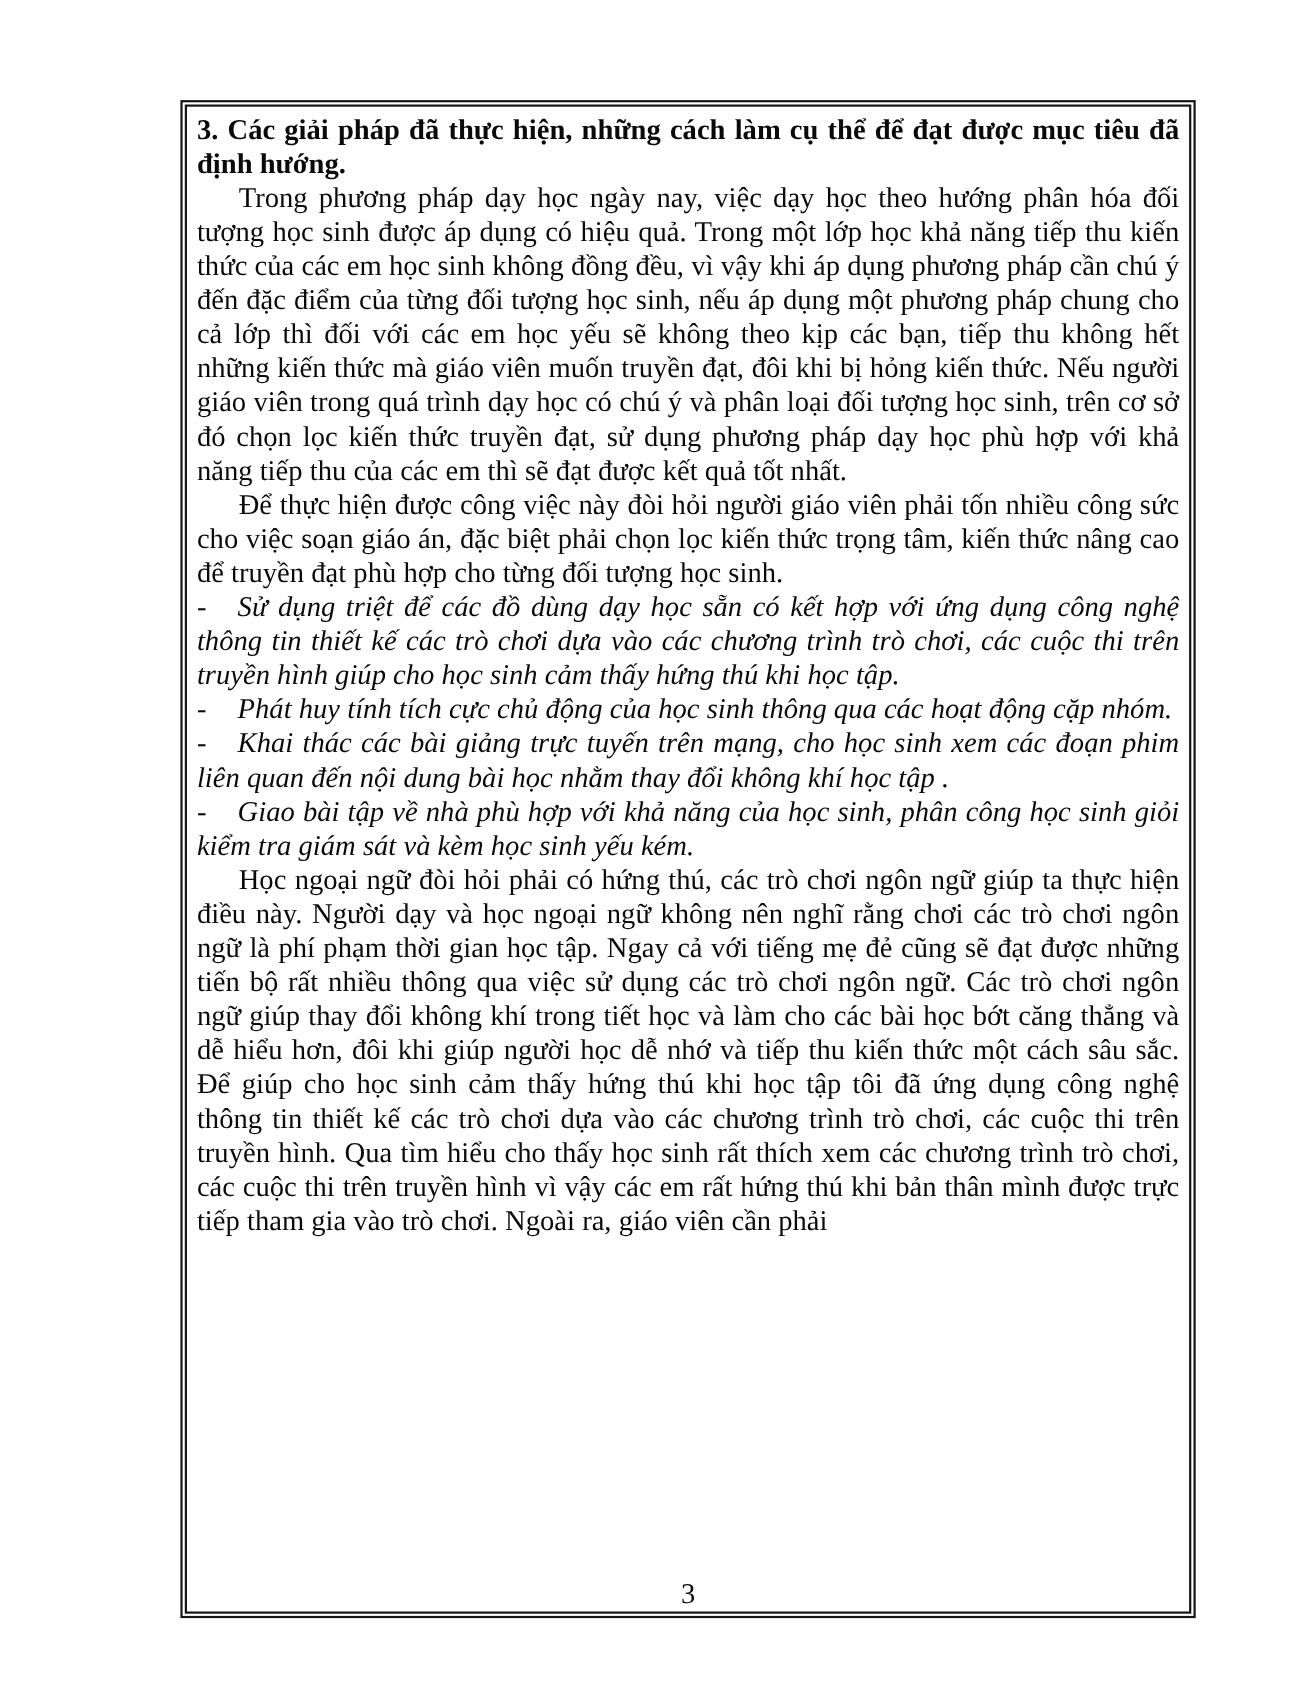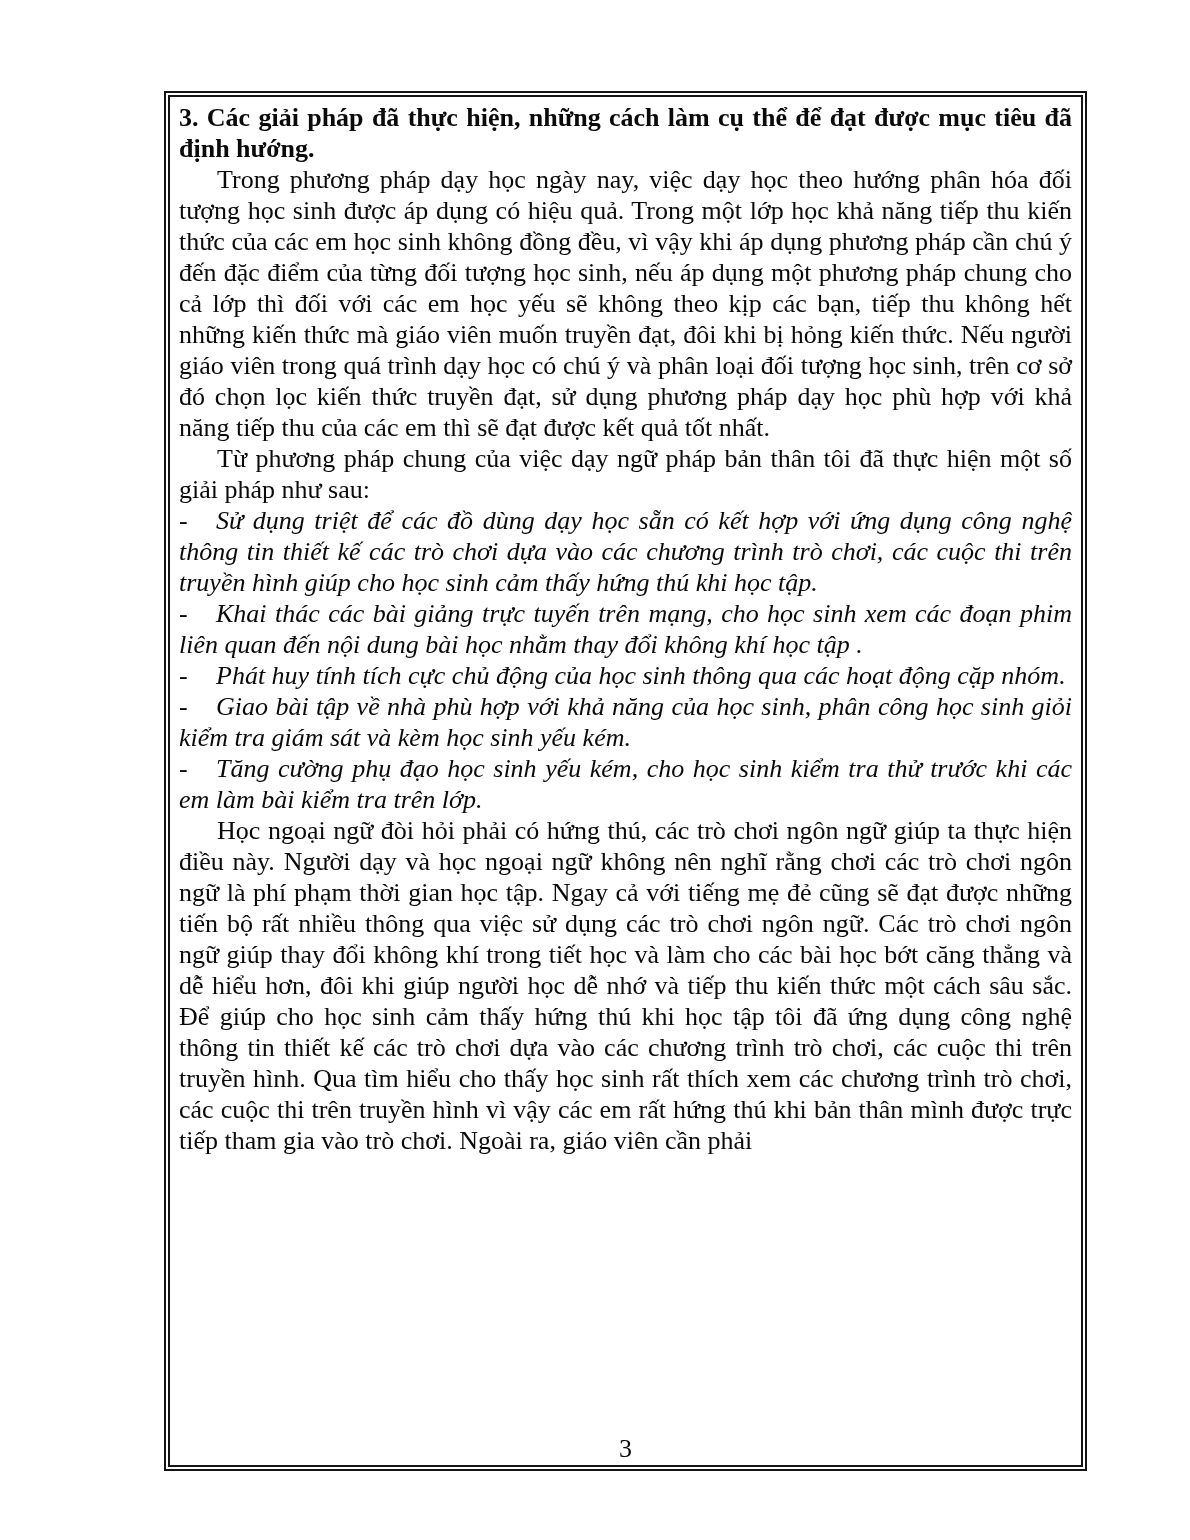--- a/index.html
+++ b/index.html
@@ -83,32 +83,31 @@
 <div class="page">
   <div class="doc-frame">
     <div class="doc-frame-inner">
 
       <div class="doc-content">
 
         <p class="heading">3. Các giải pháp đã thực hiện, những cách làm cụ thể để đạt được mục tiêu đã định hướng.</p>
 
         <p class="para">Trong phương pháp dạy học ngày nay, việc dạy học theo hướng phân hóa đối tượng học sinh được áp dụng có hiệu quả. Trong một lớp học khả năng tiếp thu kiến thức của các em học sinh không đồng đều, vì vậy khi áp dụng phương pháp cần chú ý đến đặc điểm của từng đối tượng học sinh, nếu áp dụng một phương pháp chung cho cả lớp thì đối với các em học yếu sẽ không theo kịp các bạn, tiếp thu không hết những kiến thức mà giáo viên muốn truyền đạt, đôi khi bị hỏng kiến thức. Nếu người giáo viên trong quá trình dạy học có chú ý và phân loại đối tượng học sinh, trên cơ sở đó chọn lọc kiến thức truyền đạt, sử dụng phương pháp dạy học phù hợp với khả năng tiếp thu của các em thì sẽ đạt được kết quả tốt nhất.</p>
 
+        <p class="para">Để thực hiện được công việc này đòi hỏi người giáo viên phải tốn nhiều công sức cho việc soạn giáo án, đặc biệt phải chọn lọc kiến thức trọng tâm, kiến thức nâng cao để truyền đạt phù hợp cho từng đối tượng học sinh.</p>
 
-        <p class="para">Từ phương pháp chung của việc dạy ngữ pháp bản thân tôi đã thực hiện một số giải pháp như sau:</p>
 
         <p class="bullet"><span class="dash">-</span><span>Sử dụng triệt để các đồ dùng dạy học sẵn có kết hợp với ứng dụng công nghệ thông tin thiết kế các trò chơi dựa vào các chương trình trò chơi, các cuộc thi trên truyền hình giúp cho học sinh cảm thấy hứng thú khi học tập.</span></p>
 
+        <p class="bullet"><span class="dash">-</span><span>Phát huy tính tích cực chủ động của học sinh thông qua các hoạt động cặp nhóm.</span></p>
+
         <p class="bullet"><span class="dash">-</span><span>Khai thác các bài giảng trực tuyến trên mạng, cho học sinh xem các đoạn phim liên quan đến nội dung bài học nhằm thay đổi không khí học tập .</span></p>
-
-        <p class="bullet"><span class="dash">-</span><span>Phát huy tính tích cực chủ động của học sinh thông qua các hoạt động cặp nhóm.</span></p>
 
         <p class="bullet"><span class="dash">-</span><span>Giao bài tập về nhà phù hợp với khả năng của học sinh, phân công học sinh giỏi kiểm tra giám sát và kèm học sinh yếu kém.</span></p>
 
-        <p class="bullet"><span class="dash">-</span><span>Tăng cường phụ đạo học sinh yếu kém, cho học sinh kiểm tra thử trước khi các em làm bài kiểm tra trên lớp.</span></p>
 
 
 
         <p class="para">Học ngoại ngữ đòi hỏi phải có hứng thú, các trò chơi ngôn ngữ giúp ta thực hiện điều này. Người dạy và học ngoại ngữ không nên nghĩ rằng chơi các trò chơi ngôn ngữ là phí phạm thời gian học tập. Ngay cả với tiếng mẹ đẻ cũng sẽ đạt được những tiến bộ rất nhiều thông qua việc sử dụng các trò chơi ngôn ngữ. Các trò chơi ngôn ngữ giúp thay đổi không khí trong tiết học và làm cho các bài học bớt căng thẳng và dễ hiểu hơn, đôi khi giúp người học dễ nhớ và tiếp thu kiến thức một cách sâu sắc. Để giúp cho học sinh cảm thấy hứng thú khi học tập tôi đã ứng dụng công nghệ thông tin thiết kế các trò chơi dựa vào các chương trình trò chơi, các cuộc thi trên truyền hình. Qua tìm hiểu cho thấy học sinh rất thích xem các chương trình trò chơi, các cuộc thi trên truyền hình vì vậy các em rất hứng thú khi bản thân mình được trực tiếp tham gia vào trò chơi. Ngoài ra, giáo viên cần phải</p>
 
       </div>
 
       <div class="page-num">3</div>
     </div>
   </div>

